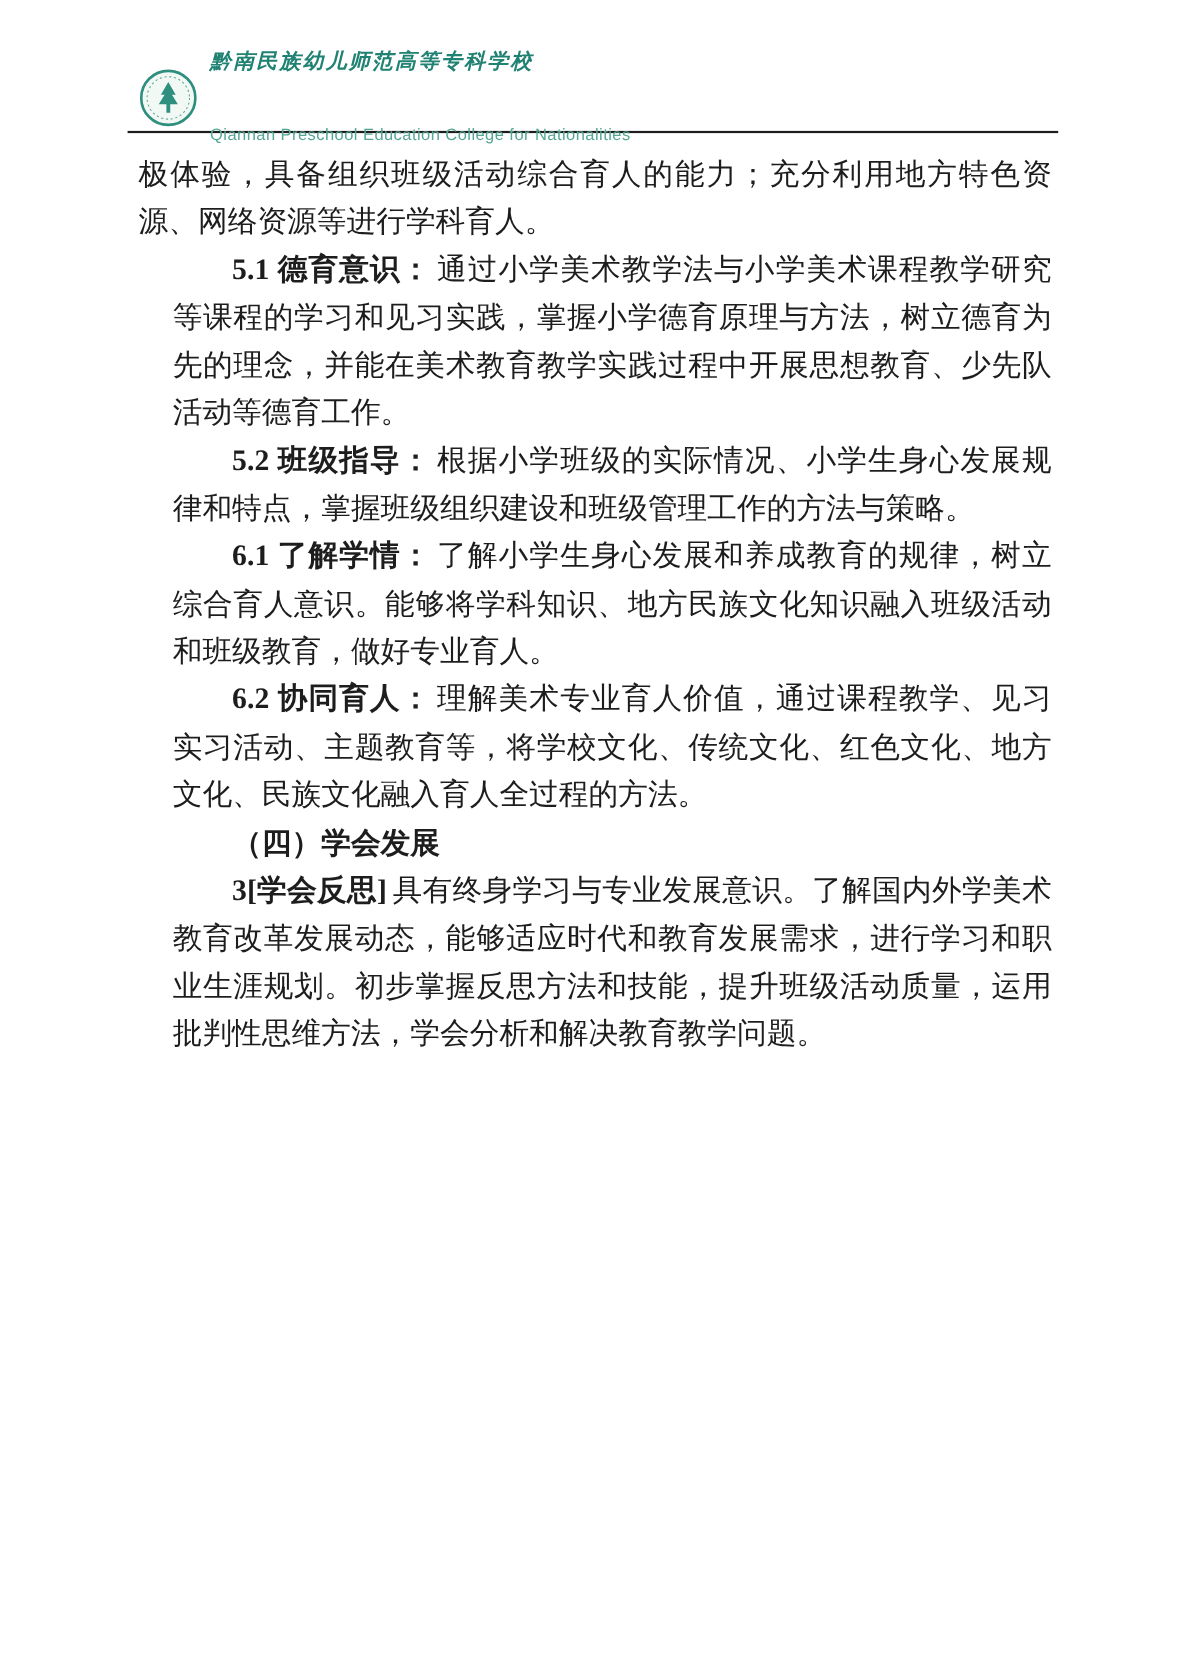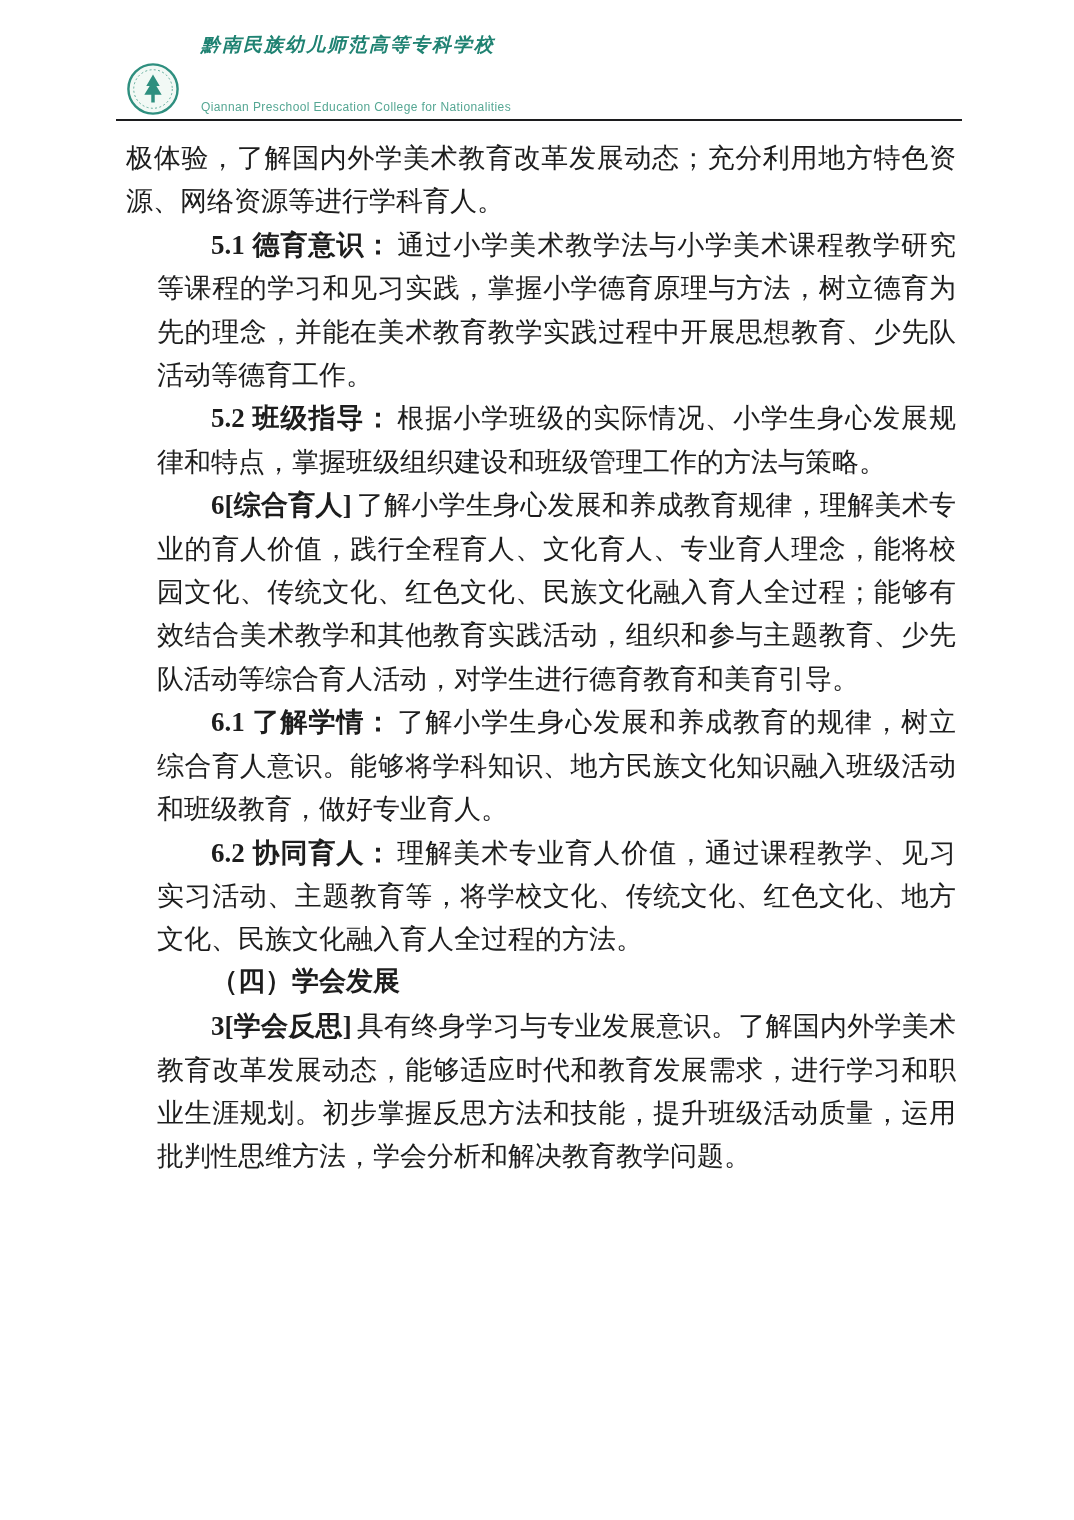--- a/index.html
+++ b/index.html
@@ -12,37 +12,37 @@
     overflow:hidden;
     box-sizing:border-box;
   }
   .content{
     box-sizing:border-box;
     padding:62px 118px 0 126px;
   }
   
   .brand{
     display:flex;
-    align-items:flex-end;
-    gap:21px;
+    align-items:center;
+    gap:11px;
     height:54px;
   }
   .logo{flex:0 0 auto;width:54px;height:54px;display:block;}
   .brand-text{display:flex;flex-direction:column;justify-content:center;}
   .brand-zh{
     font-size:19px;
     font-weight:700;
     letter-spacing:2px;
     color:#1f8272;
     font-style:italic;          
     line-height:1.2;
     white-space:nowrap;
   }
   .brand-en{
-    font-size:12px;
+    font-size:15px;
     color:#55a793;
     letter-spacing:0.4px;
     line-height:1.3;
     white-space:nowrap;
     font-family:"Liberation Sans","DejaVu Sans",sans-serif;
     margin-top:44px;
   }
   .rule{
     height:2px;
     background:#1c1c1e;
@@ -51,21 +51,21 @@
   
   .doc-body{
     margin-top:16px;
     font-size:27px;
     line-height:43.4px;
     text-align:justify;
     text-justify:inter-ideograph;
   }
   .para{margin:0;}
   .para.indent{text-indent:2em;margin-left:31px;}
-  .para.heading{font-weight:700;font-family:Liberation Mono, monospace;}
+  .para.heading{font-weight:700;}
   .lead{font-weight:700;margin-right:0.18em;}
 </style>
 </head>
 <body>
 
 <div class="page">
   <div class="content">
 
     <header>
       <div class="brand">
@@ -78,28 +78,27 @@
         </span>
         <div class="brand-text">
           <div class="brand-zh">黔南民族幼儿师范高等专科学校</div>
           <div class="brand-en">Qiannan Preschool Education College for Nationalities</div>
         </div>
       </div>
       <div class="rule"></div>
     </header>
 
     <main class="doc-body" id="doc-body">
-  <p class="para"><span class="body-text">极体验，了解国内外学美术教育改革发展动态；充分利用地方特色资源、网络资源等进行学科育人。</span></p>
+  <p class="para"><span class="body-text">极体验，具备组织班级活动综合育人的能力；充分利用地方特色资源、网络资源等进行学科育人。</span></p>
 
   <p class="para indent"><b class="lead">5.1 德育意识：</b><span class="body-text">通过小学美术教学法与小学美术课程教学研究等课程的学习和见习实践，掌握小学德育原理与方法，树立德育为先的理念，并能在美术教育教学实践过程中开展思想教育、少先队活动等德育工作。</span></p>
 
   <p class="para indent"><b class="lead">5.2 班级指导：</b><span class="body-text">根据小学班级的实际情况、小学生身心发展规律和特点，掌握班级组织建设和班级管理工作的方法与策略。</span></p>
 
 
-  <p class="para indent"><b class="lead">6[综合育人]</b><span class="body-text">了解小学生身心发展和养成教育规律，理解美术专业的育人价值，践行全程育人、文化育人、专业育人理念，能将校园文化、传统文化、红色文化、民族文化融入育人全过程；能够有效结合美术教学和其他教育实践活动，组织和参与主题教育、少先队活动等综合育人活动，对学生进行德育教育和美育引导。</span></p>
 
   <p class="para indent"><b class="lead">6.1 了解学情：</b><span class="body-text">了解小学生身心发展和养成教育的规律，树立综合育人意识。能够将学科知识、地方民族文化知识融入班级活动和班级教育，做好专业育人。</span></p>
 
   <p class="para indent"><b class="lead">6.2 协同育人：</b><span class="body-text">理解美术专业育人价值，通过课程教学、见习实习活动、主题教育等，将学校文化、传统文化、红色文化、地方文化、民族文化融入育人全过程的方法。</span></p>
 
 
   <p class="para indent heading"><b class="lead">（四）学会发展</b></p>
 
   <p class="para indent"><b class="lead">3[学会反思]</b><span class="body-text">具有终身学习与专业发展意识。了解国内外学美术教育改革发展动态，能够适应时代和教育发展需求，进行学习和职业生涯规划。初步掌握反思方法和技能，提升班级活动质量，运用批判性思维方法，学会分析和解决教育教学问题。</span></p>
 </main>

